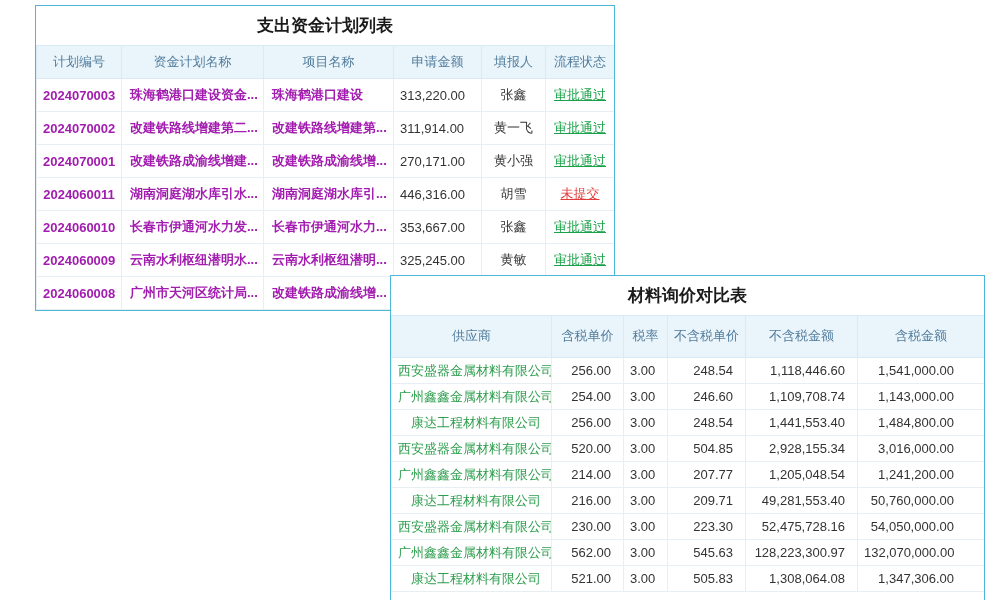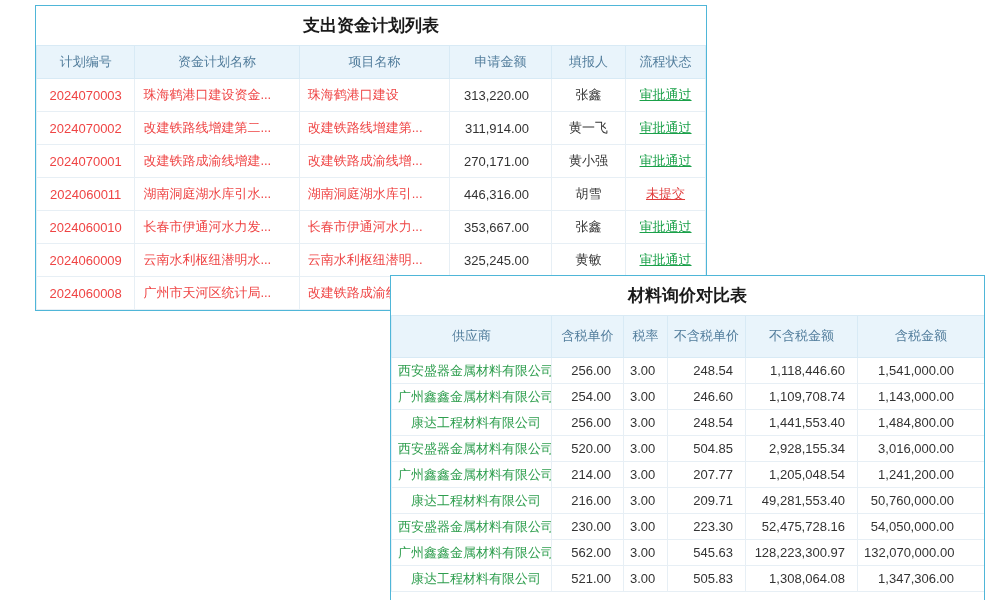--- a/index.html
+++ b/index.html
@@ -8,21 +8,21 @@
     position:relative;
     background:#ffffff;
     font-family:"Liberation Sans","DejaVu Sans",sans-serif;
     overflow:hidden;
   }
   .panel {
     position:absolute;
     background:#ffffff;
     border:1px solid #4fb6d8;
   }
-  .panel1 { left:35px; top:5px; width:672px; height:306px; z-index:1; overflow:hidden; }
+  .panel1 { left:35px; top:5px; width:580px; height:306px; z-index:1; overflow:hidden; }
   .panel2 { left:390px; top:275px; width:595px; height:412px; z-index:2; overflow:hidden; }
   .panel-title {
     height:39px; line-height:39px;
     text-align:center;
     font-size:17px; font-weight:bold; color:#1a1a1a;
     background:#ffffff;
   }
   table { width:100%; border-collapse:collapse; table-layout:fixed; }
   th {
     background:#e9f4fb;
@@ -42,21 +42,21 @@
     padding:0 6px;
     vertical-align:middle;
     white-space:nowrap;
     overflow:hidden;
   }
   .panel1 th { height:33px; }
   .panel1 td { height:33px; }
   .panel2 th { height:42px; }
   .panel2 td { height:26px; }
 
-  .blue-link { color:#ef4444; cursor:pointer; }
+  .blue-link { color:#a21caf; cursor:pointer;font-weight:bold; }
   .green-link { color:#2e9e4e; cursor:pointer; }
   .status-link { text-decoration:underline; cursor:pointer; }
   .status-approved { color:#1ba14a; }
   .status-unsubmitted { color:#e03c3c; }
 
   .p1-id { text-align:center; }
   .p1-name { text-align:left; padding-left:8px; }
   .p1-amount { text-align:right; padding-right:22px; }
   .p1-center { text-align:center; }
 

